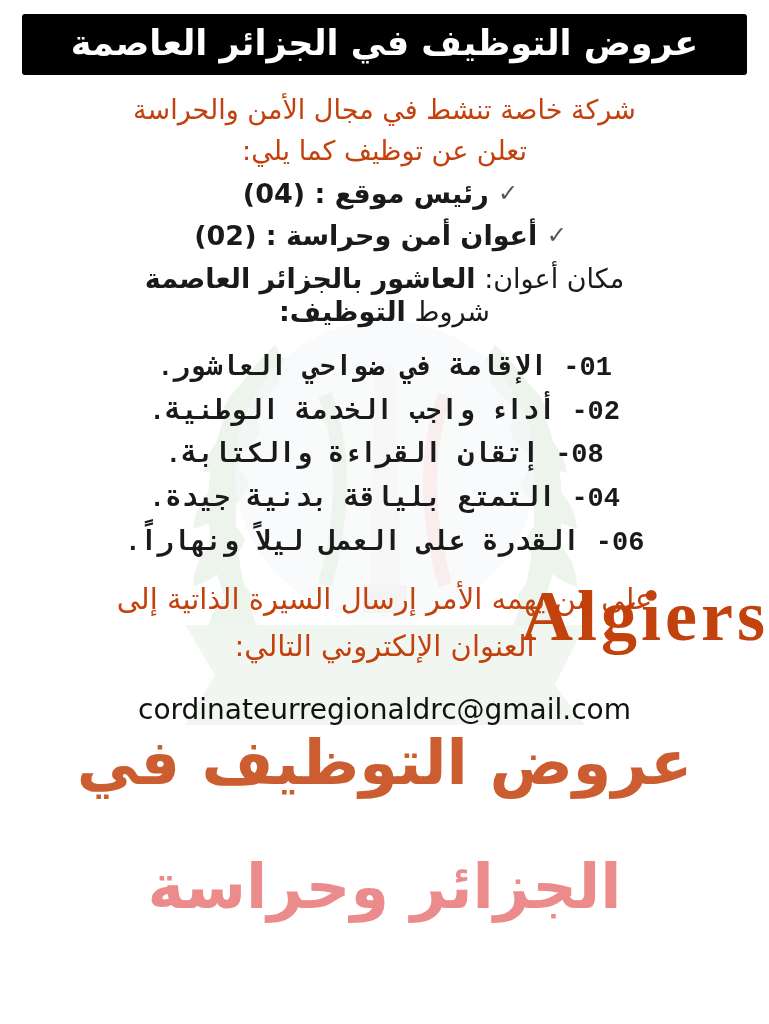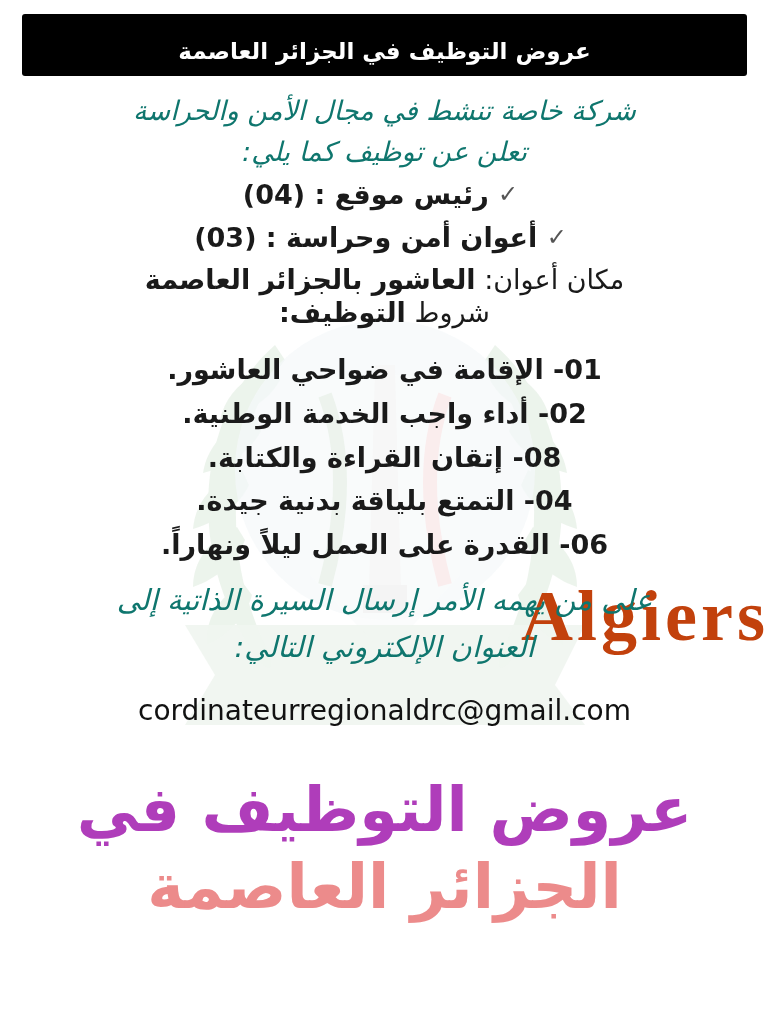--- a/index.html
+++ b/index.html
@@ -35,25 +35,25 @@
     top: 255px;
     transform: translateX(-50%);
     width: 520px;
     height: 520px;
     opacity: 0.30;
   }
   .wm-text-top {
     position: absolute;
     left: 0;
     right: 0;
-    top: 773px;
+    top: 726px;
     text-align: center;
     font-size: 62px;
     font-weight: bold;
-    color: #a21caf;
+    color: #c2410c;
     opacity: 0.85;
     letter-spacing: 1px;
     white-space: nowrap;
   }
   .wm-text-bottom {
     position: absolute;
     left: 0;
     right: 0;
     top: 850px;
     text-align: center;
@@ -80,40 +80,39 @@
     position: relative;
     z-index: 2;
     padding: 0;
   }
 
   .title-bar {
     margin: 14px 22px 0 22px;
     background: #000000;
     color: #ffffff;
     text-align: center;
-    font-size: 23px;
-    font-weight: bold;
-    padding: 24px 10px 12px 10px;
+    font-size: 35px;
+    font-weight: bold;
+    padding: 9px 10px 12px 10px;
     border-radius: 3px;
     line-height: 1.15;
   }
 
   .body-block {
     margin-top: 16px;
     padding: 0 26px 0 26px;
     text-align: center;
     color: #1a1a1a;
   }
 
   .line {
     font-size: 27px;
     line-height: 1.42;
-    color: #0f766e;
+    color: #c2410c;
     margin: 0 0 4px 0;
-    font-style: italic;
   }
 
   .intro {
     font-size: 27px;
     line-height: 1.42;
     margin-bottom: 2px;
   }
 
   .checklist {
     margin: 4px 0 6px 0;
@@ -149,20 +148,21 @@
     font-size: 27px;
     margin-top: 2px;
     margin-bottom: 20px;
   }
   .cond-head .w2 { font-weight: bold; }
 
   .conditions {
     margin: 13px;
     padding: 0;
     list-style: none;
+    font-family: Liberation Mono, monospace;
   }
   .cond-item {
     font-size: 27px;
     line-height: 1.62;
     font-weight: bold;
     text-align: center;
   }
 
   .closing {
     font-size: 29px;
@@ -214,40 +214,40 @@
       <path d="M238 330 h44 v28 h-44 Z" fill="#dedede"></path>
 
       <path d="M200 140 q30 80 0 190" stroke="#b9d3b9" stroke-width="14" fill="none" opacity="0.8"></path>
       <path d="M320 140 q-30 80 0 190" stroke="#f0b9b9" stroke-width="14" fill="none" opacity="0.8"></path>
 
       <path d="M60 370 L460 370 L430 430 L460 470 L60 470 L90 420 Z" fill="#cfe0cf" opacity="0.95"></path>
     </svg>
 
     <div class="wm-algiers">Algiers</div>
     <div class="wm-text-top">عروض التوظيف في</div>
-    <div class="wm-text-bottom">الجزائر العاصمة</div>
+    <div class="wm-text-bottom">الجزائر وحراسة</div>
   </div>
 
   <div class="content">
 
     <div class="title-bar">عروض التوظيف في الجزائر العاصمة</div>
 
     <div class="body-block">
 
       <div class="line intro">شركة خاصة تنشط في مجال الأمن والحراسة</div>
       <div class="line intro">تعلن عن توظيف كما يلي:</div>
 
       <ul class="checklist">
         <li class="check-item">
           <span class="check-icon">✓</span>
           <span>رئيس موقع : (04)</span>
         </li>
         <li class="check-item">
           <span class="check-icon">✓</span>
-          <span>أعوان أمن وحراسة : (03)</span>
+          <span>أعوان أمن وحراسة : (02)</span>
         </li>
       </ul>
 
       <div class="place-line">
         <span class="lbl">مكان أعوان:</span>
         <span class="val">العاشور بالجزائر العاصمة</span>
       </div>
 
       <div class="cond-head">
         <span>شروط</span>

